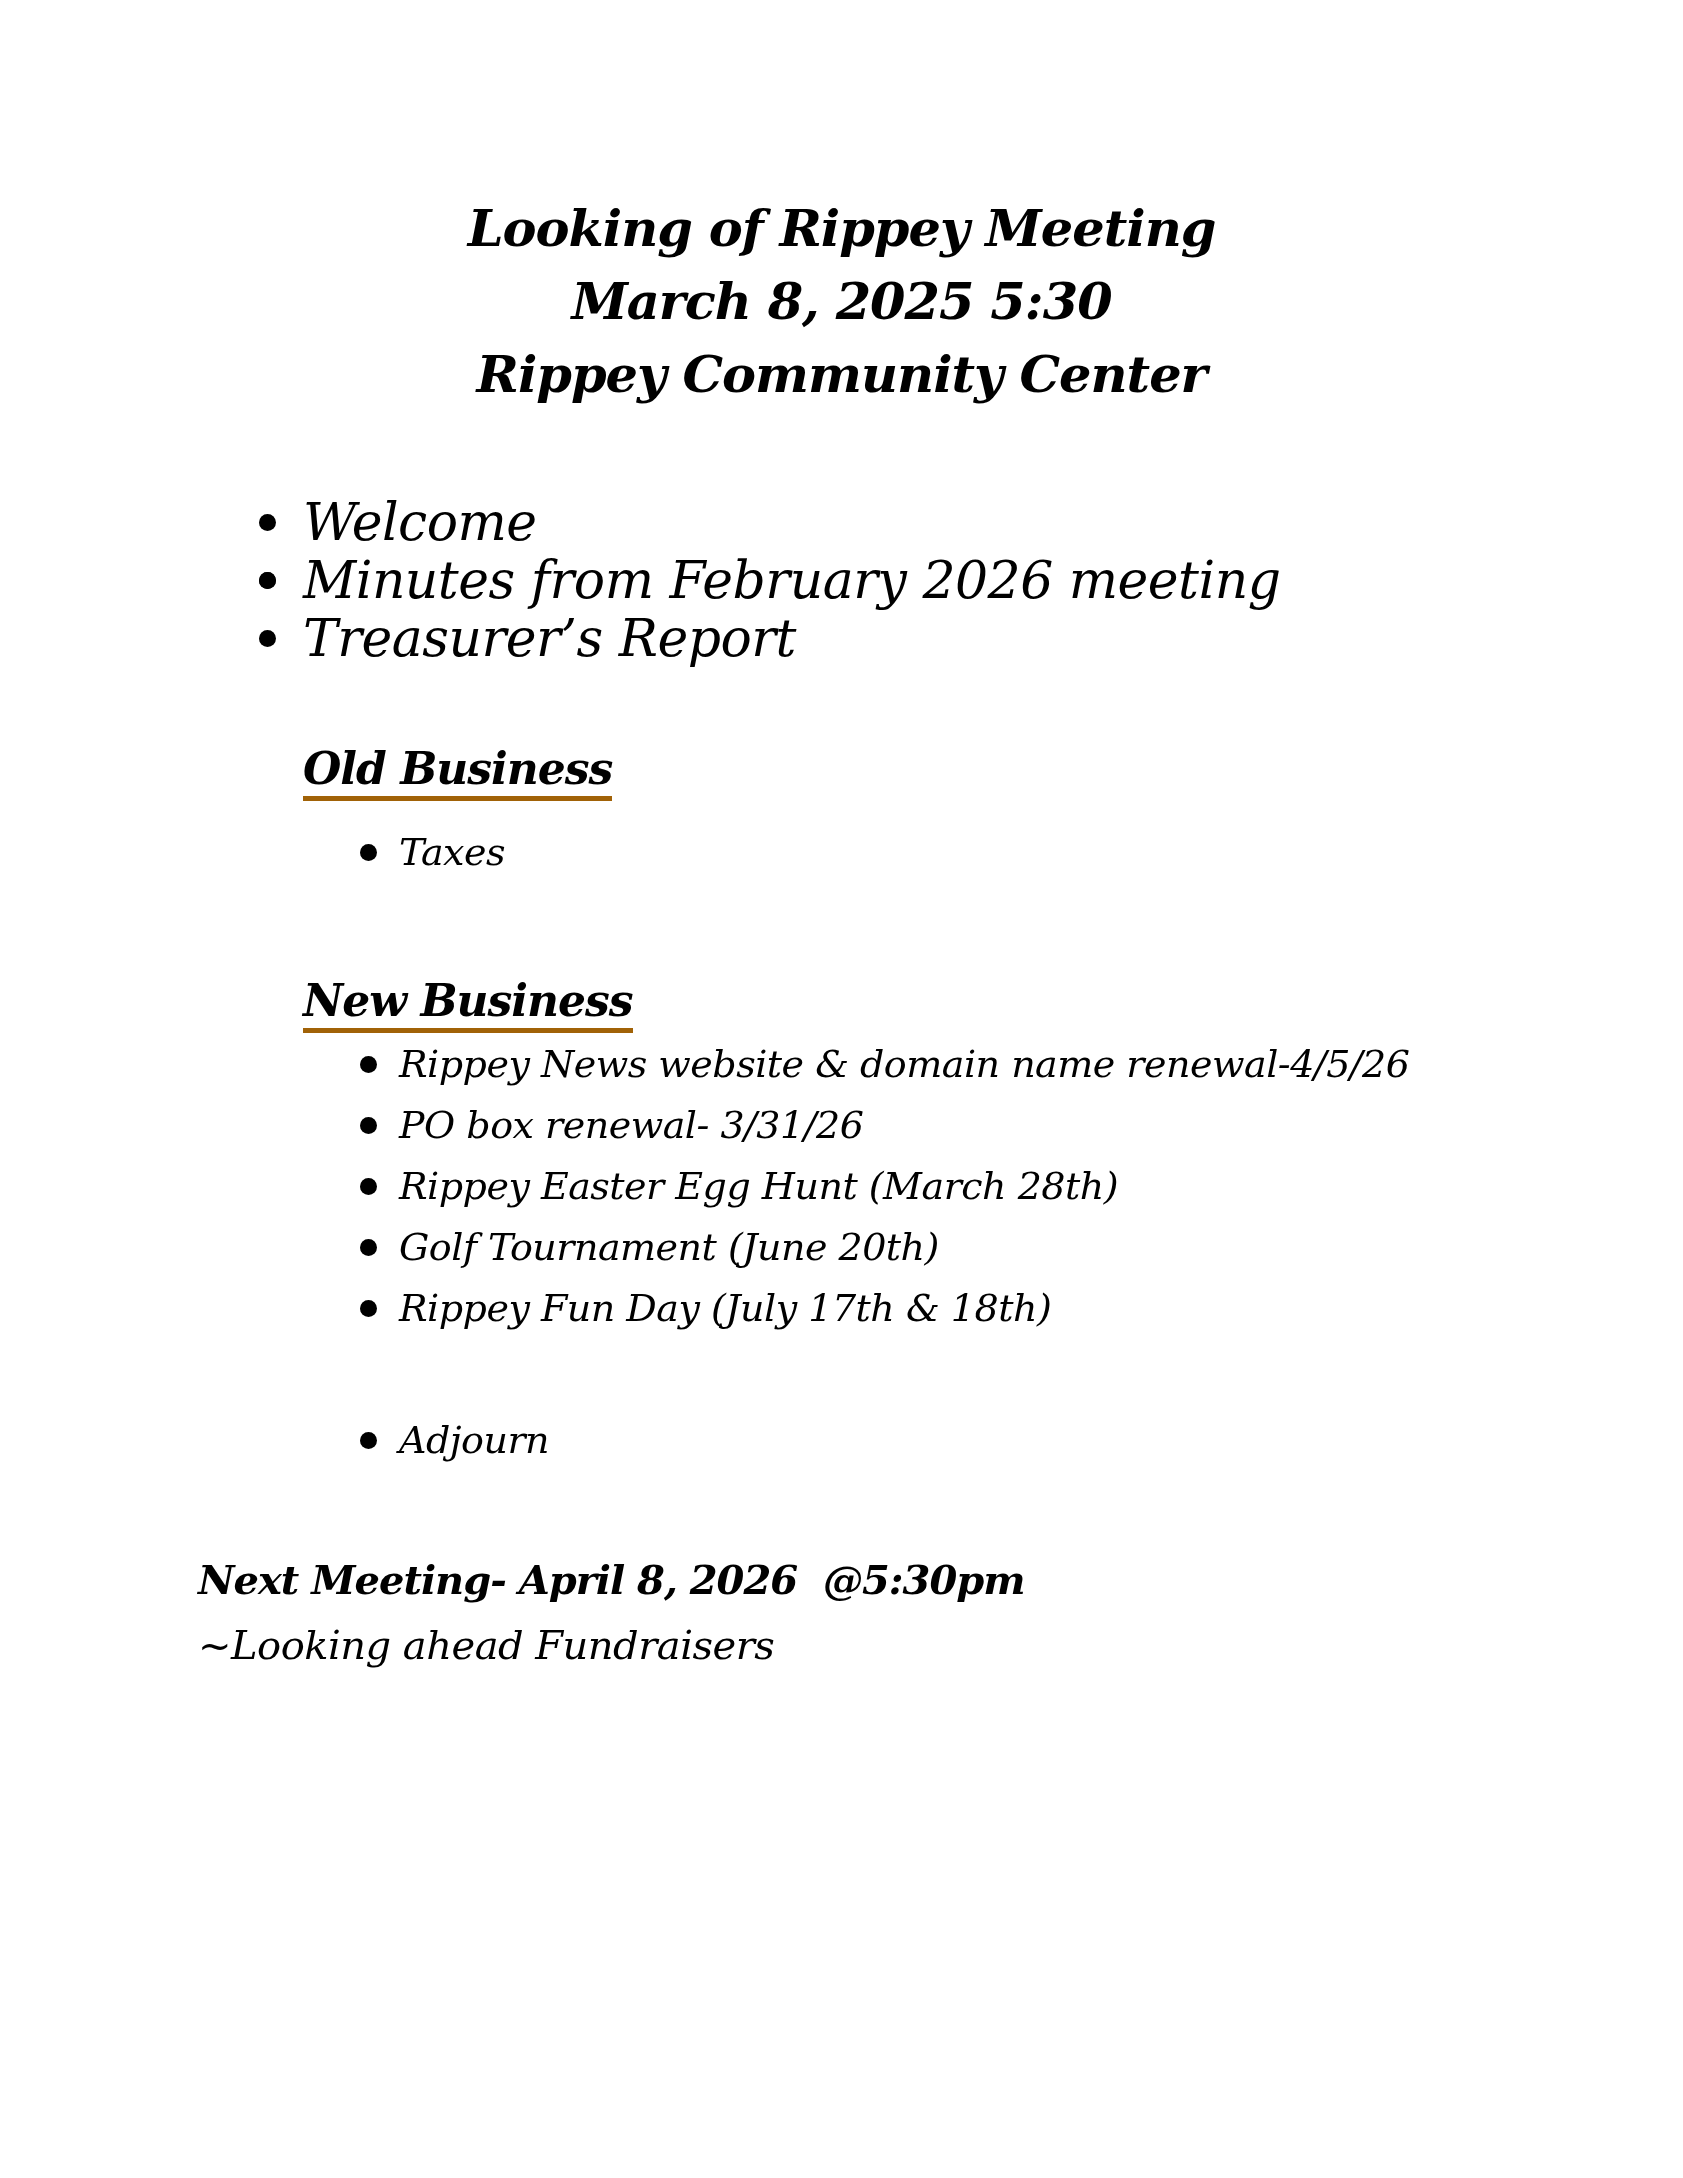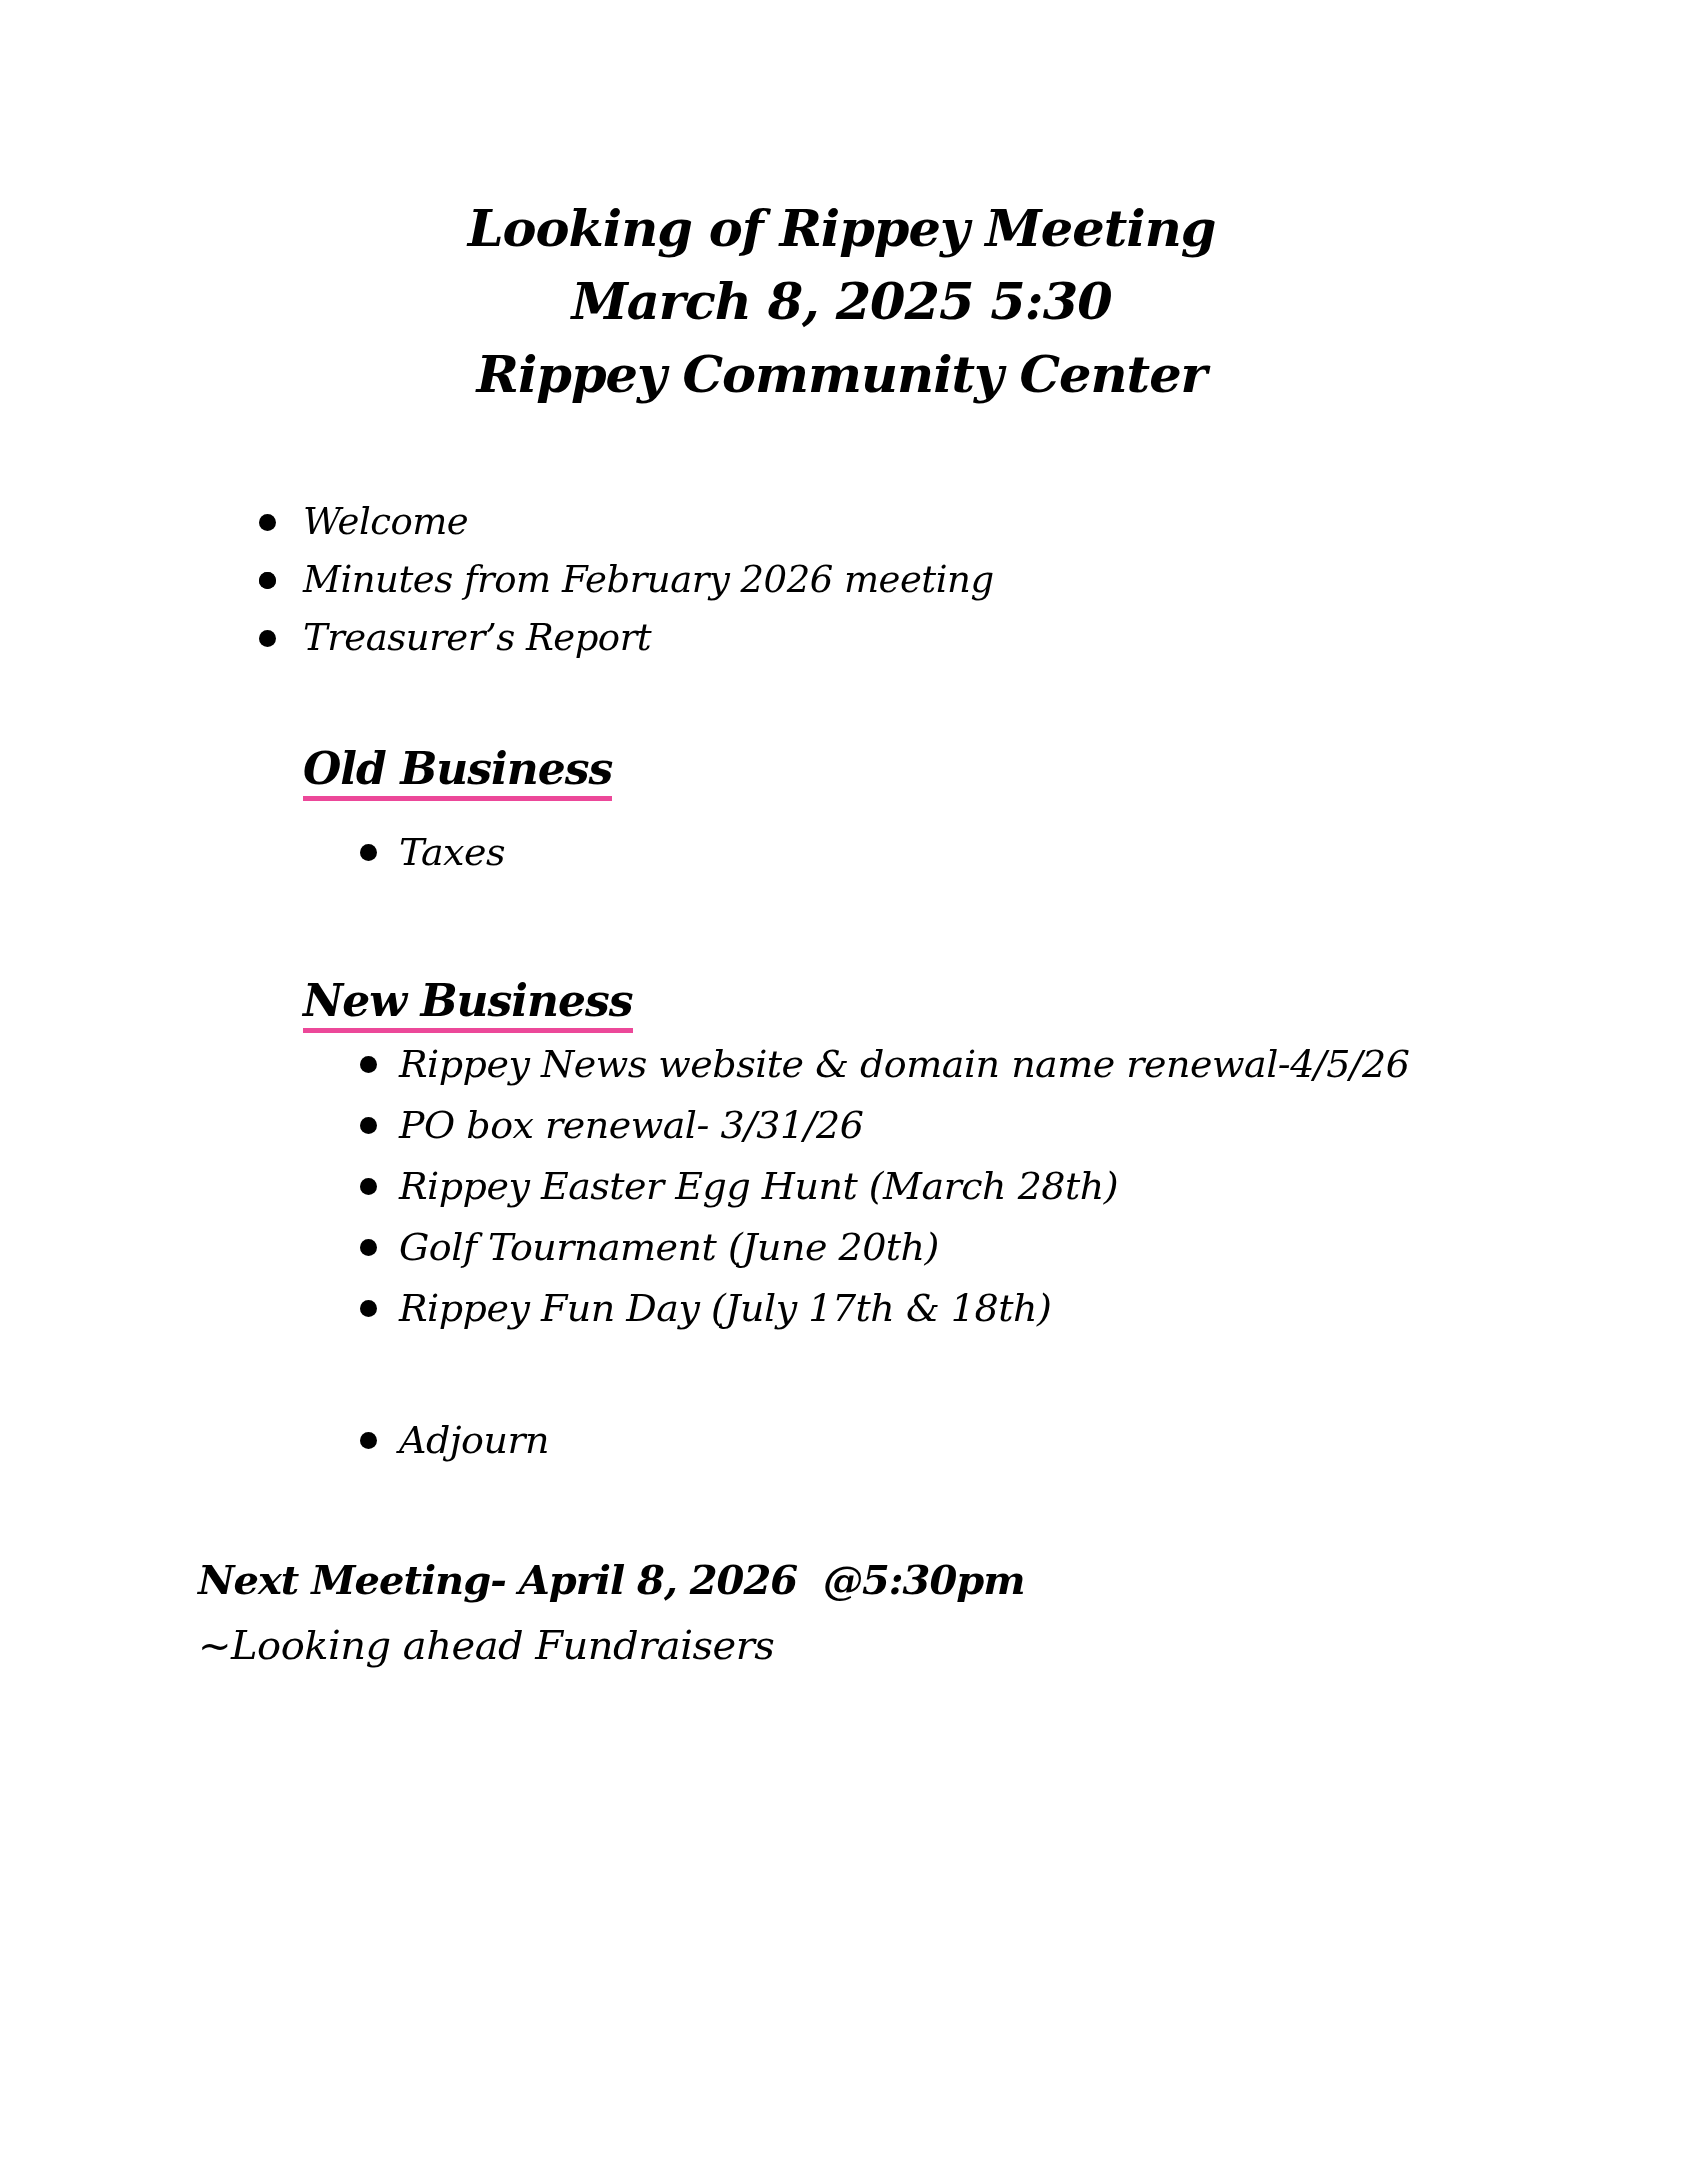--- a/index.html
+++ b/index.html
@@ -35,21 +35,21 @@
   li { position: relative; }
   .dot {
     position: absolute;
     width: 17px;
     height: 17px;
     border-radius: 50%;
     background: #000;
   }
   .l1 { margin-top: 82px; }
   .l1 li {
-    font-size: 37px;
+    font-size: 52px;
     line-height: 58px;
     padding-left: 105px;
     letter-spacing: -0.5px;
   }
   .l1 .dot { left: 61px; top: 21px; }
 
   .l2 li {
     font-size: 38px;
     line-height: 61px;
     padding-left: 201px;
@@ -59,21 +59,21 @@
 
   
   .section-heading {
     margin-left: 105px;
     font-size: 44px;
     font-weight: bold;
     line-height: 61px;
     letter-spacing: -1px;
   }
   .section-heading .u {
-    border-bottom: 5px solid #ec4899;
+    border-bottom: 5px solid #a16207;
     padding-bottom: 2px;
   }
   .sec-old { margin-top: 71px; }
   .sec-old .l2 { margin-top: 23px; }
   .sec-new { margin-top: 87px; }
   .sec-new .l2 { margin-top: 3px; }
   .adjourn-list { margin-top: 71px; }
 
   
   .footer { margin-top: 76px; }

